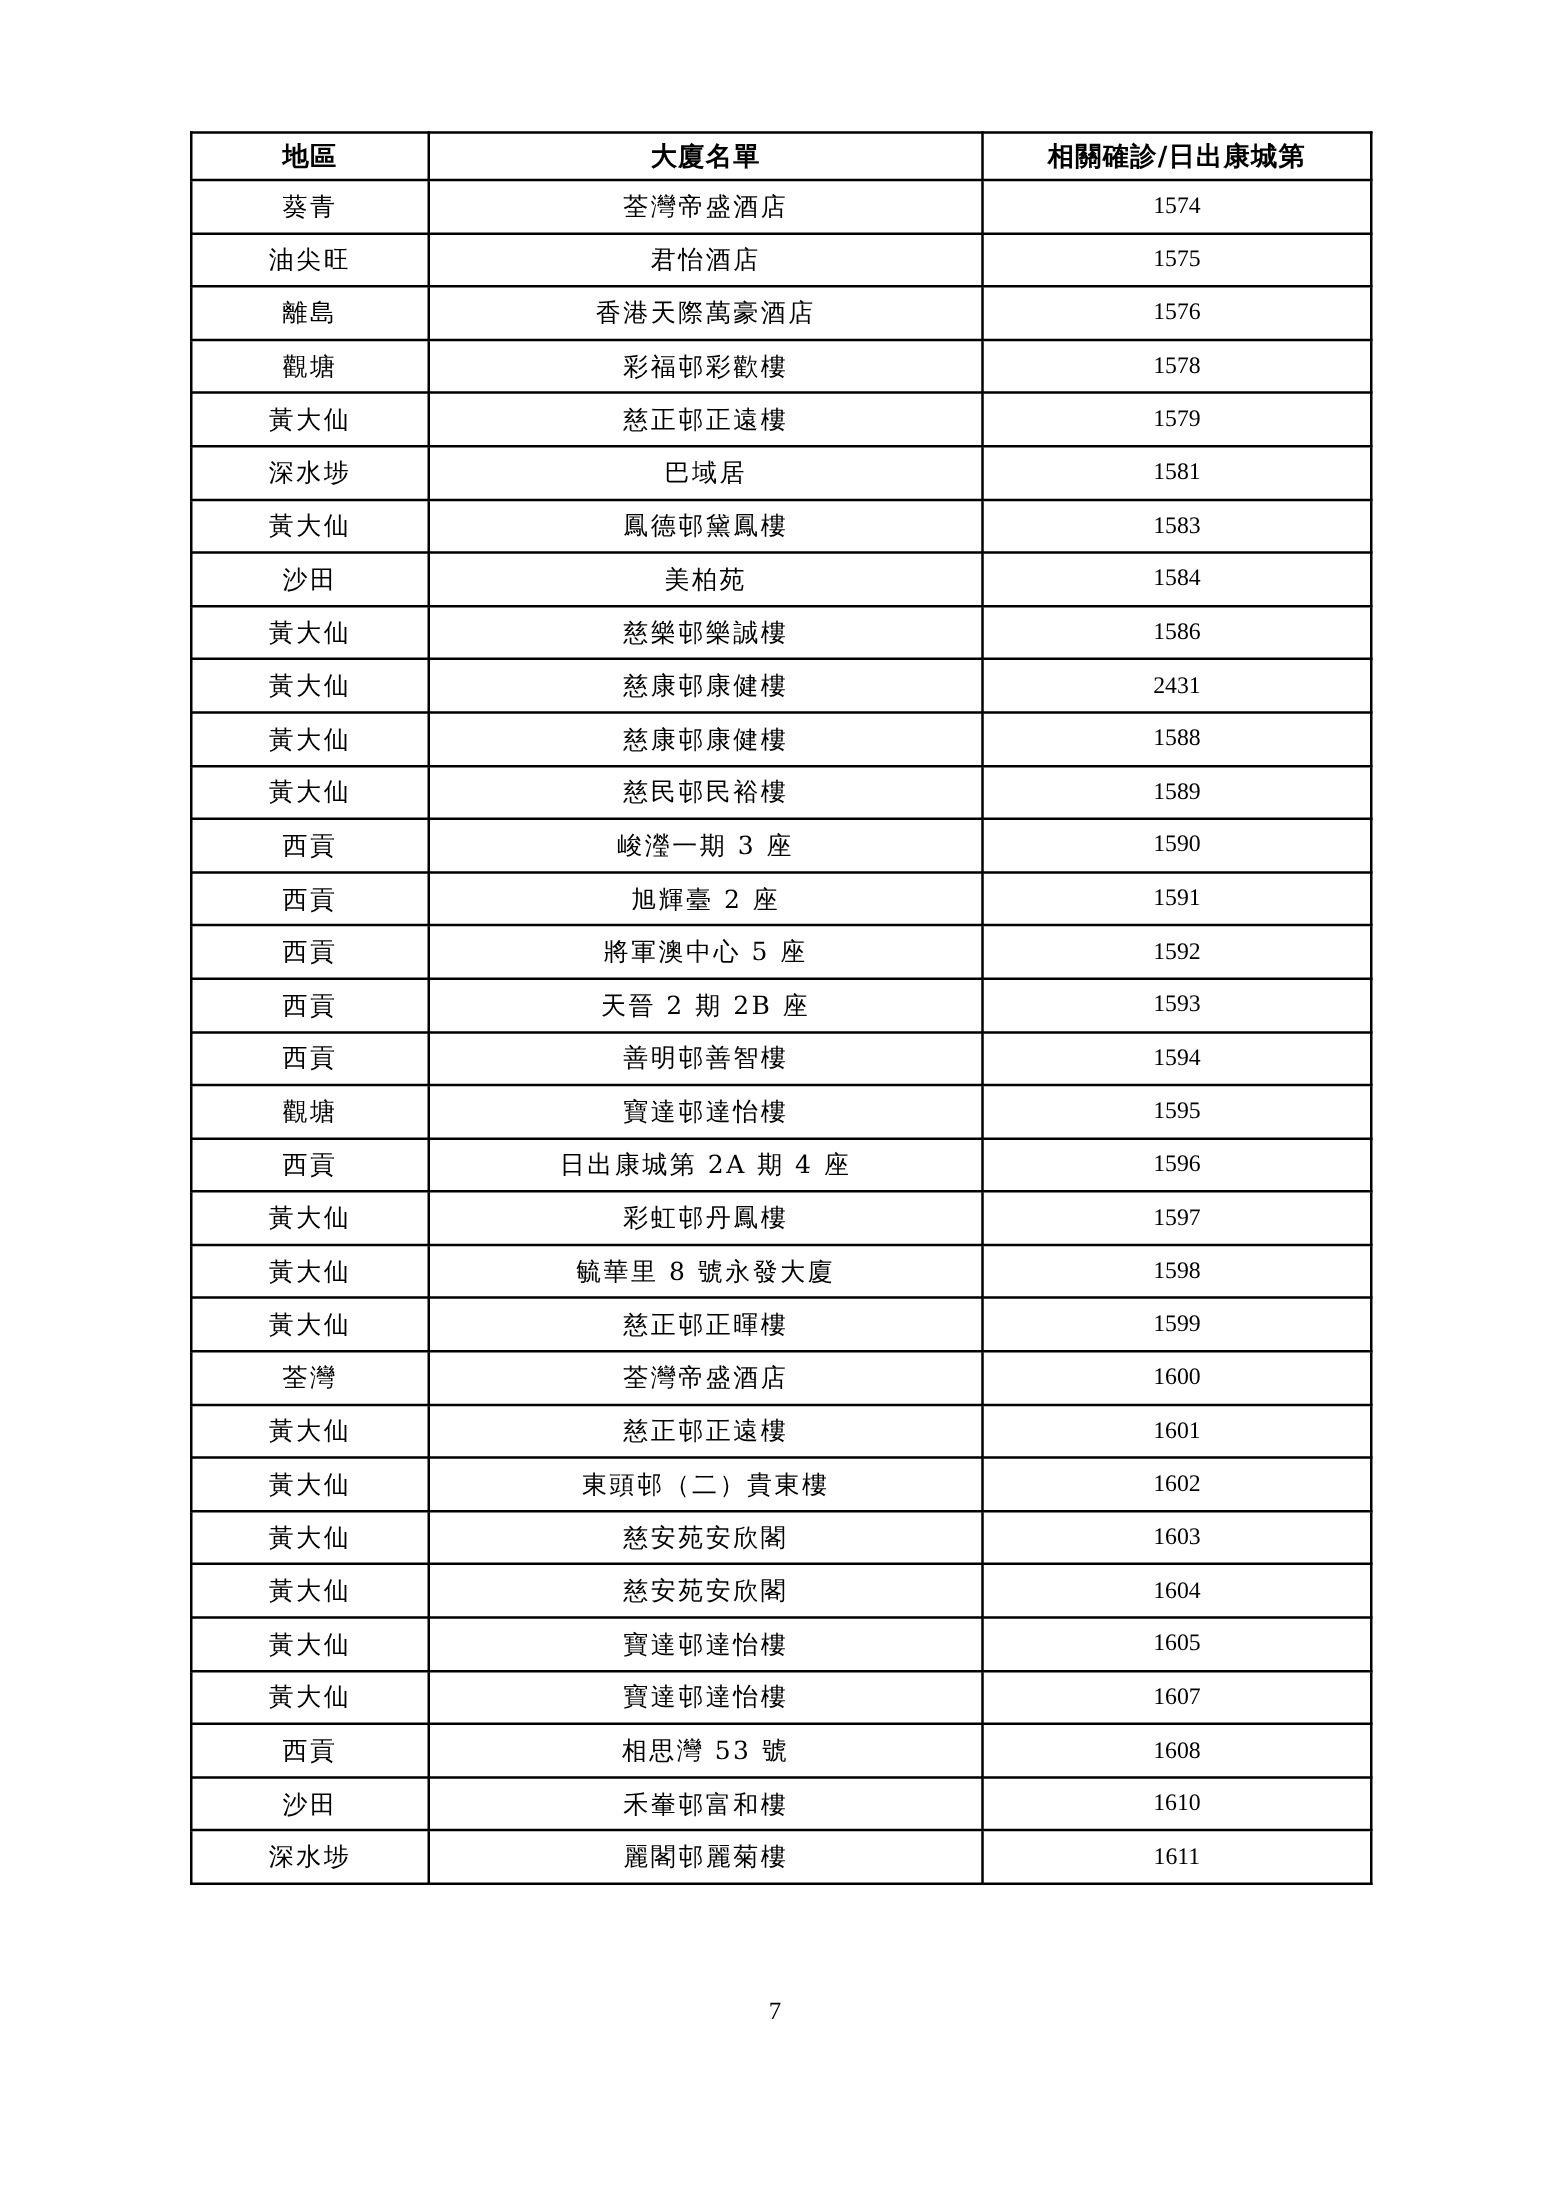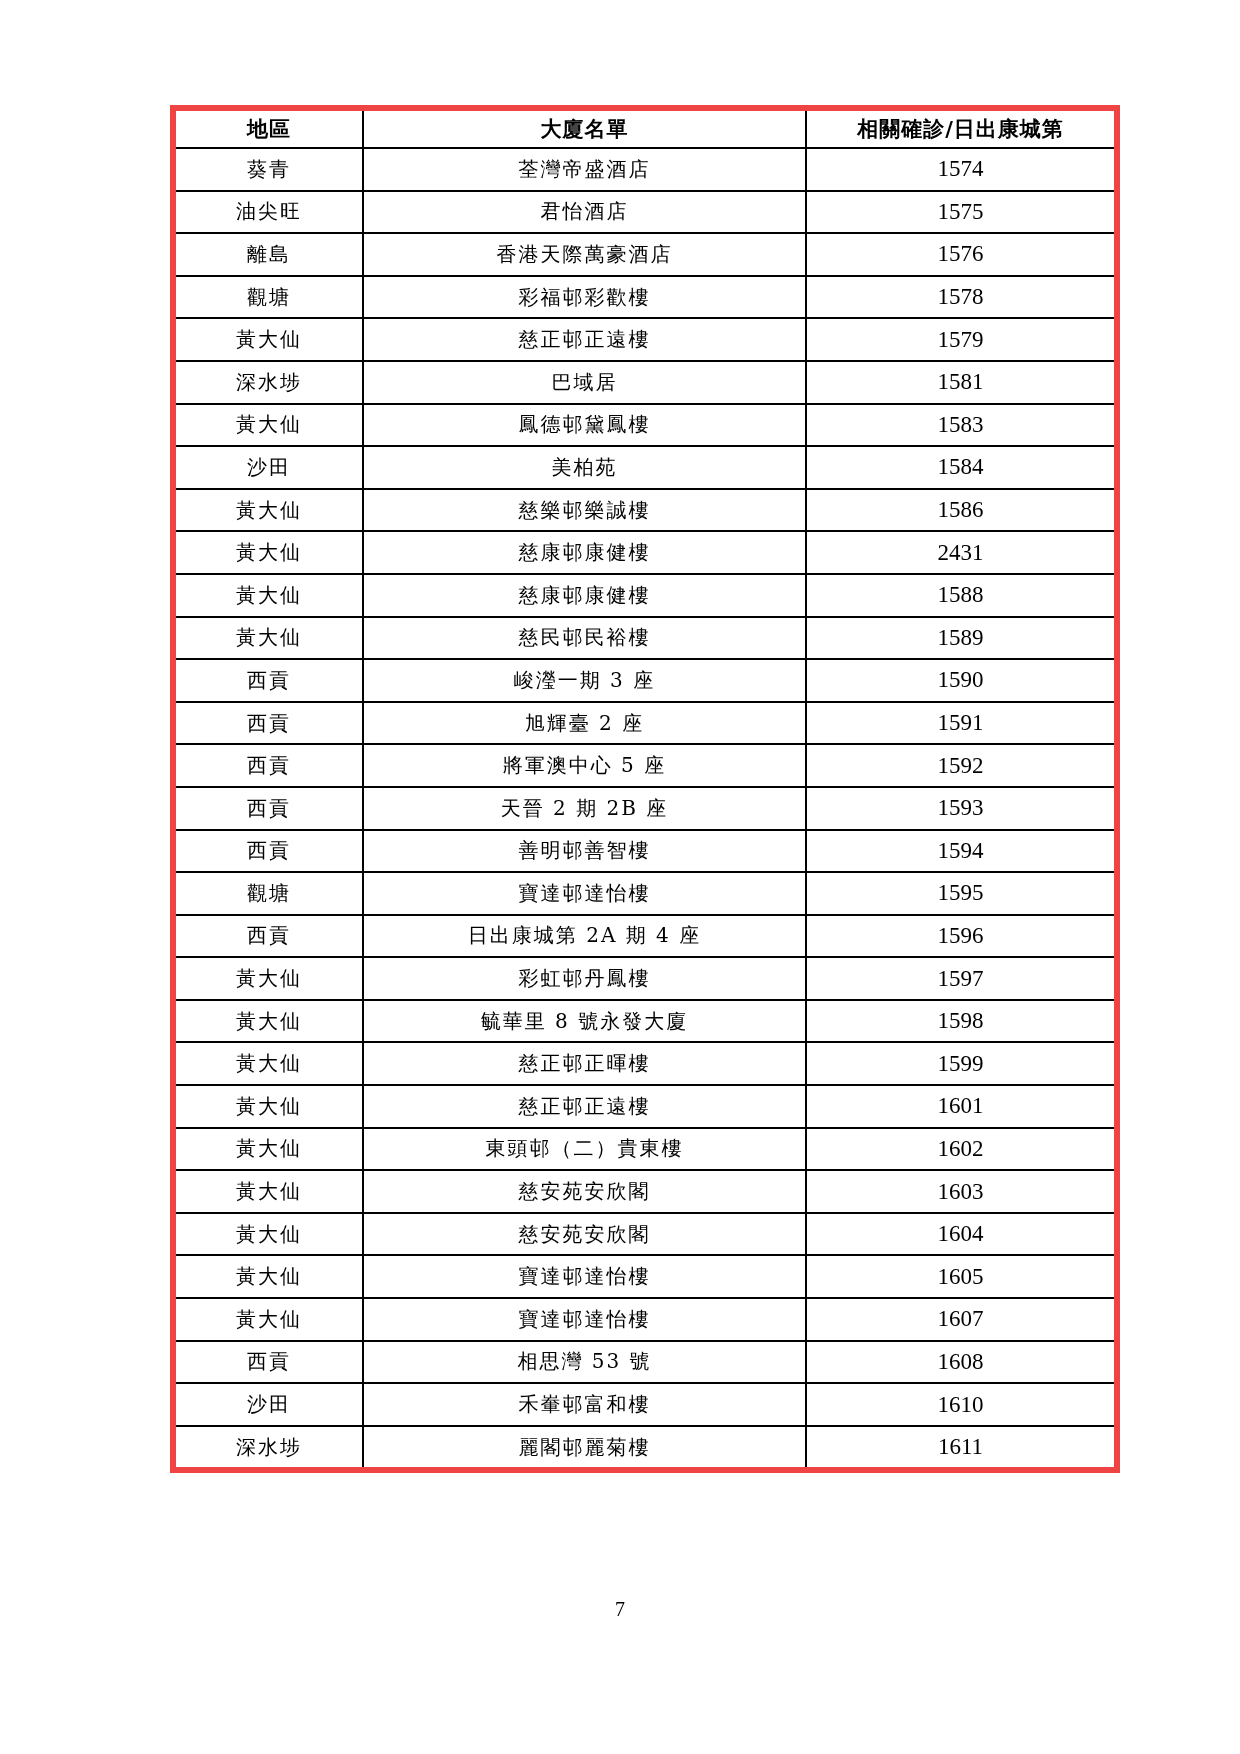--- a/index.html
+++ b/index.html
@@ -14,22 +14,21 @@
     font-family: "DejaVu Serif", "Liberation Serif", serif;
     color: #000000;
   }
   .case-table {
     position: absolute;
     left: 152px;
     top: 105px;
     width: 944px;
     border-collapse: collapse;
     table-layout: fixed;
-    border: 6px solid #ef4444;
-    margin-left: 18px;
+    border: 2px solid #ef4444;
   }
   .case-table th,
   .case-table td {
     border: 2px solid #000000;
     text-align: center;
     vertical-align: middle;
     padding: 0 4px;
     overflow: hidden;
   }
   .case-table th {
@@ -38,21 +37,21 @@
     font-weight: bold;
     letter-spacing: 1px;
   }
   .case-table td {
     height: 40.6px;
     font-size: 20px;
     letter-spacing: 2px;
   }
   .case-table td.case-no {
     font-family: "Liberation Serif", "DejaVu Serif", serif;
-    font-size: 23px;
+    font-size: 19px;
     letter-spacing: 0;
   }
   col.col-district { width: 190px; }
   col.col-building { width: 443px; }
   col.col-case     { width: 311px; }
   .page-footer {
     position: absolute;
     left: 0;
     top: 1598px;
     width: 1240px;
@@ -182,20 +181,25 @@
         <td>黃大仙</td>
         <td>毓華里 8 號永發大廈</td>
         <td class="case-no">1598</td>
       </tr>
       <tr>
         <td>黃大仙</td>
         <td>慈正邨正暉樓</td>
         <td class="case-no">1599</td>
       </tr>
       <tr>
+        <td>荃灣</td>
+        <td>荃灣帝盛酒店</td>
+        <td class="case-no">1600</td>
+      </tr>
+      <tr>
         <td>黃大仙</td>
         <td>慈正邨正遠樓</td>
         <td class="case-no">1601</td>
       </tr>
       <tr>
         <td>黃大仙</td>
         <td>東頭邨（二）貴東樓</td>
         <td class="case-no">1602</td>
       </tr>
       <tr>

